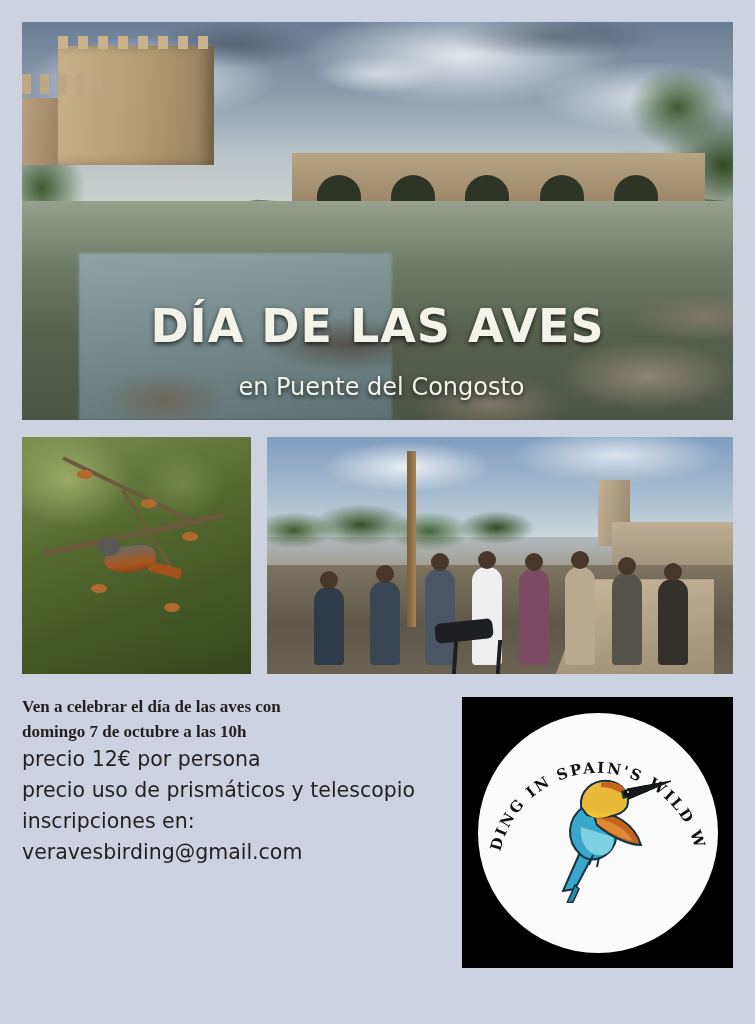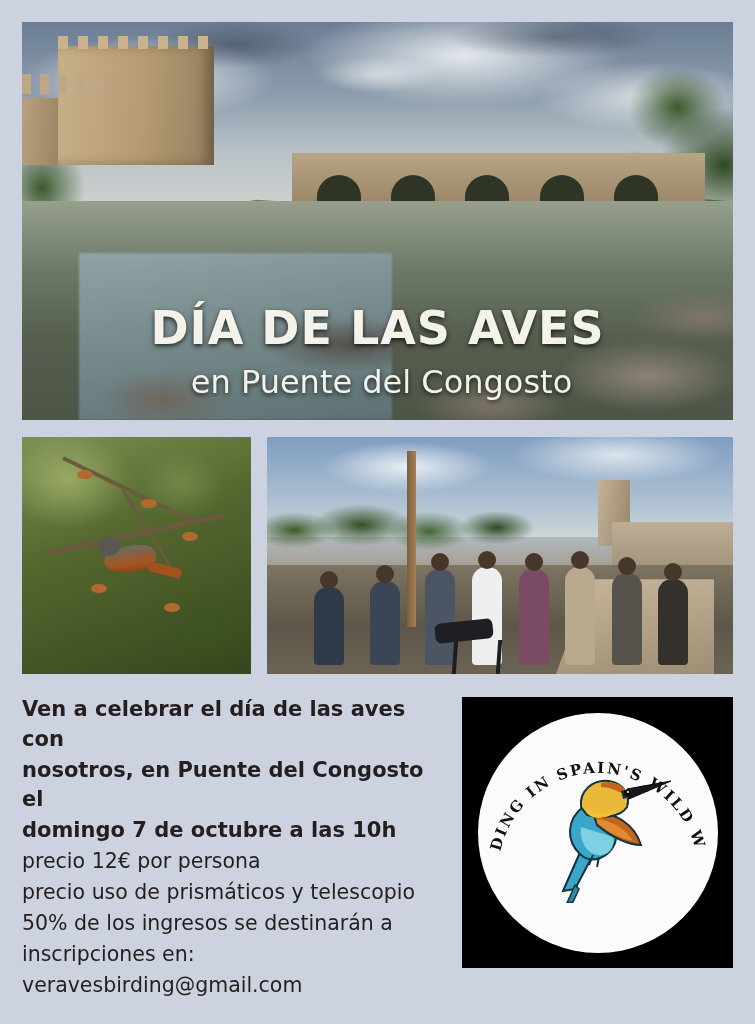--- a/index.html
+++ b/index.html
@@ -153,24 +153,24 @@
     bottom: 18px;
     text-align: center;
     color: #f3f3ea;
     text-shadow: 0 2px 5px rgba(0,0,0,0.75);
   }
   .hero-title {
     font-size: 46px;
     font-weight: bold;
     letter-spacing: 1px;
     line-height: 1.1;
-    margin-bottom: 8px;
+    margin-bottom: 20px;
   }
   .hero-sub1 {
-    font-size: 32px;
+    font-size: 24px;
     line-height: 1.25;
     margin-left: 8px;
   }
   .hero-sub2 {
     font-size: 28px;
     line-height: 1.25;
   }
 
   
   .photo-row {
@@ -339,22 +339,23 @@
     width: 430px;
     color: #241f1c;
     font-size: 20.5px;
     line-height: 1.46;
   }
   .body-text p {
     margin: 0 0 1px 0;
   }
   .body-text .lead {
     font-weight: bold;
-    font-size: 21px;
+    font-size: 17px;
     line-height: 1.42;
+    font-family: Liberation Serif, serif;
   }
 
   .logo-box {
     position: absolute;
     left: 462px;
     top: 697px;
     width: 271px;
     height: 271px;
     background: #000;
     display: flex;
@@ -465,25 +466,23 @@
       <div class="person p7"></div>
       <div class="person p8"></div>
       <div class="scope-legs"></div>
       <div class="scope"></div>
     </div>
 
   </div>
 
   <div class="body-text">
     <p class="lead">Ven a celebrar el día de las aves con</p>
-    <p class="lead">nosotros, en Puente del Congosto el</p>
     <p class="lead">domingo 7 de octubre a las 10h</p>
     <p>precio 12€ por persona</p>
     <p>precio uso de prismáticos y telescopio</p>
-    <p>50% de los ingresos se destinarán a</p>
     <p>inscripciones en:</p>
     <p>veravesbirding@gmail.com</p>
 
   </div>
 
   <div class="logo-box">
     <div class="logo-circle">
 
       <svg class="logo-arc-text" viewBox="0 0 240 240">
         <defs>

